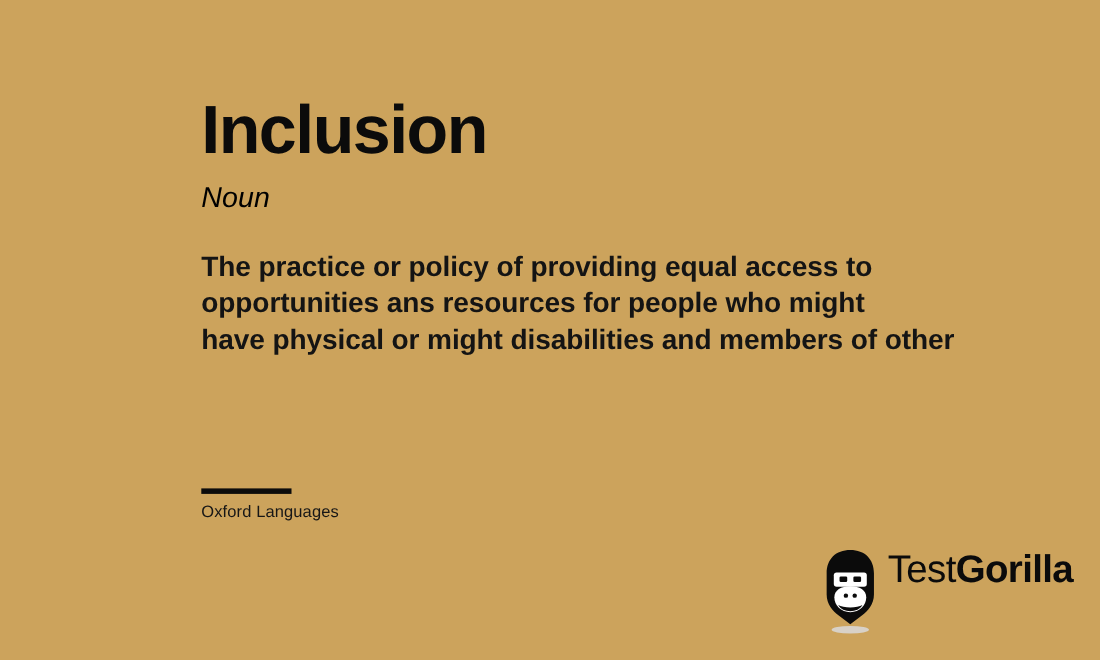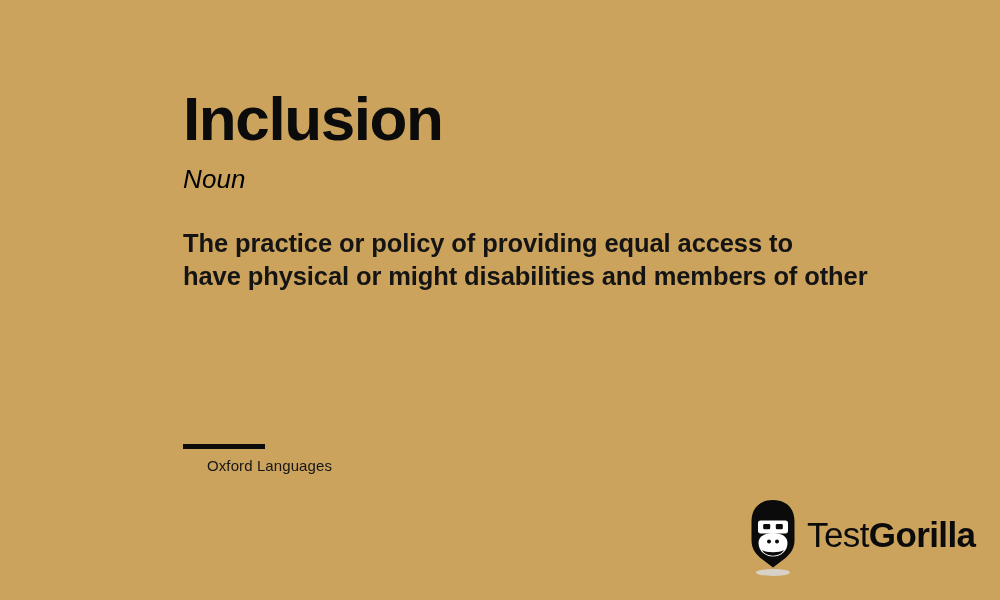--- a/index.html
+++ b/index.html
@@ -80,30 +80,29 @@
     background: #0b0b0b;
     margin: 0 0 8px 0;
   }
   .attribution-text {
     font-family: "Liberation Sans", sans-serif;
     font-size: 15px;
     font-weight: 400;
     color: #161616;
     letter-spacing: 0.1px;
     white-space: nowrap;
-    margin-left: 24px;
   }
 
   
   .logo {
     position: absolute;
     left: 748px;
     top: 500px;
     display: flex;
-    align-items: center;
+    align-items: flex-start;
     gap: 9px;
   }
   .logo-mark {
     width: 50px;
     height: 78px;
     display: block;
     flex: 0 0 auto;
   }
   .logo-wordmark {
     font-family: "Liberation Sans", sans-serif;
@@ -122,20 +121,21 @@
 
 <div class="card">
 
   <div class="definition">
     <h1 class="term">Inclusion</h1>
 
     <div class="part-of-speech">Noun</div>
 
     <p class="meaning">
       <span class="line">The practice or policy of providing equal access to</span>
+      <span class="line">opportunities ans resources for people who might</span>
       <span class="line">have physical or might disabilities and members of other</span>
     </p>
   </div>
 
   <div class="attribution">
     <div class="attribution-rule"></div>
     <div class="attribution-text">Oxford Languages</div>
   </div>
 
   <div class="logo">

